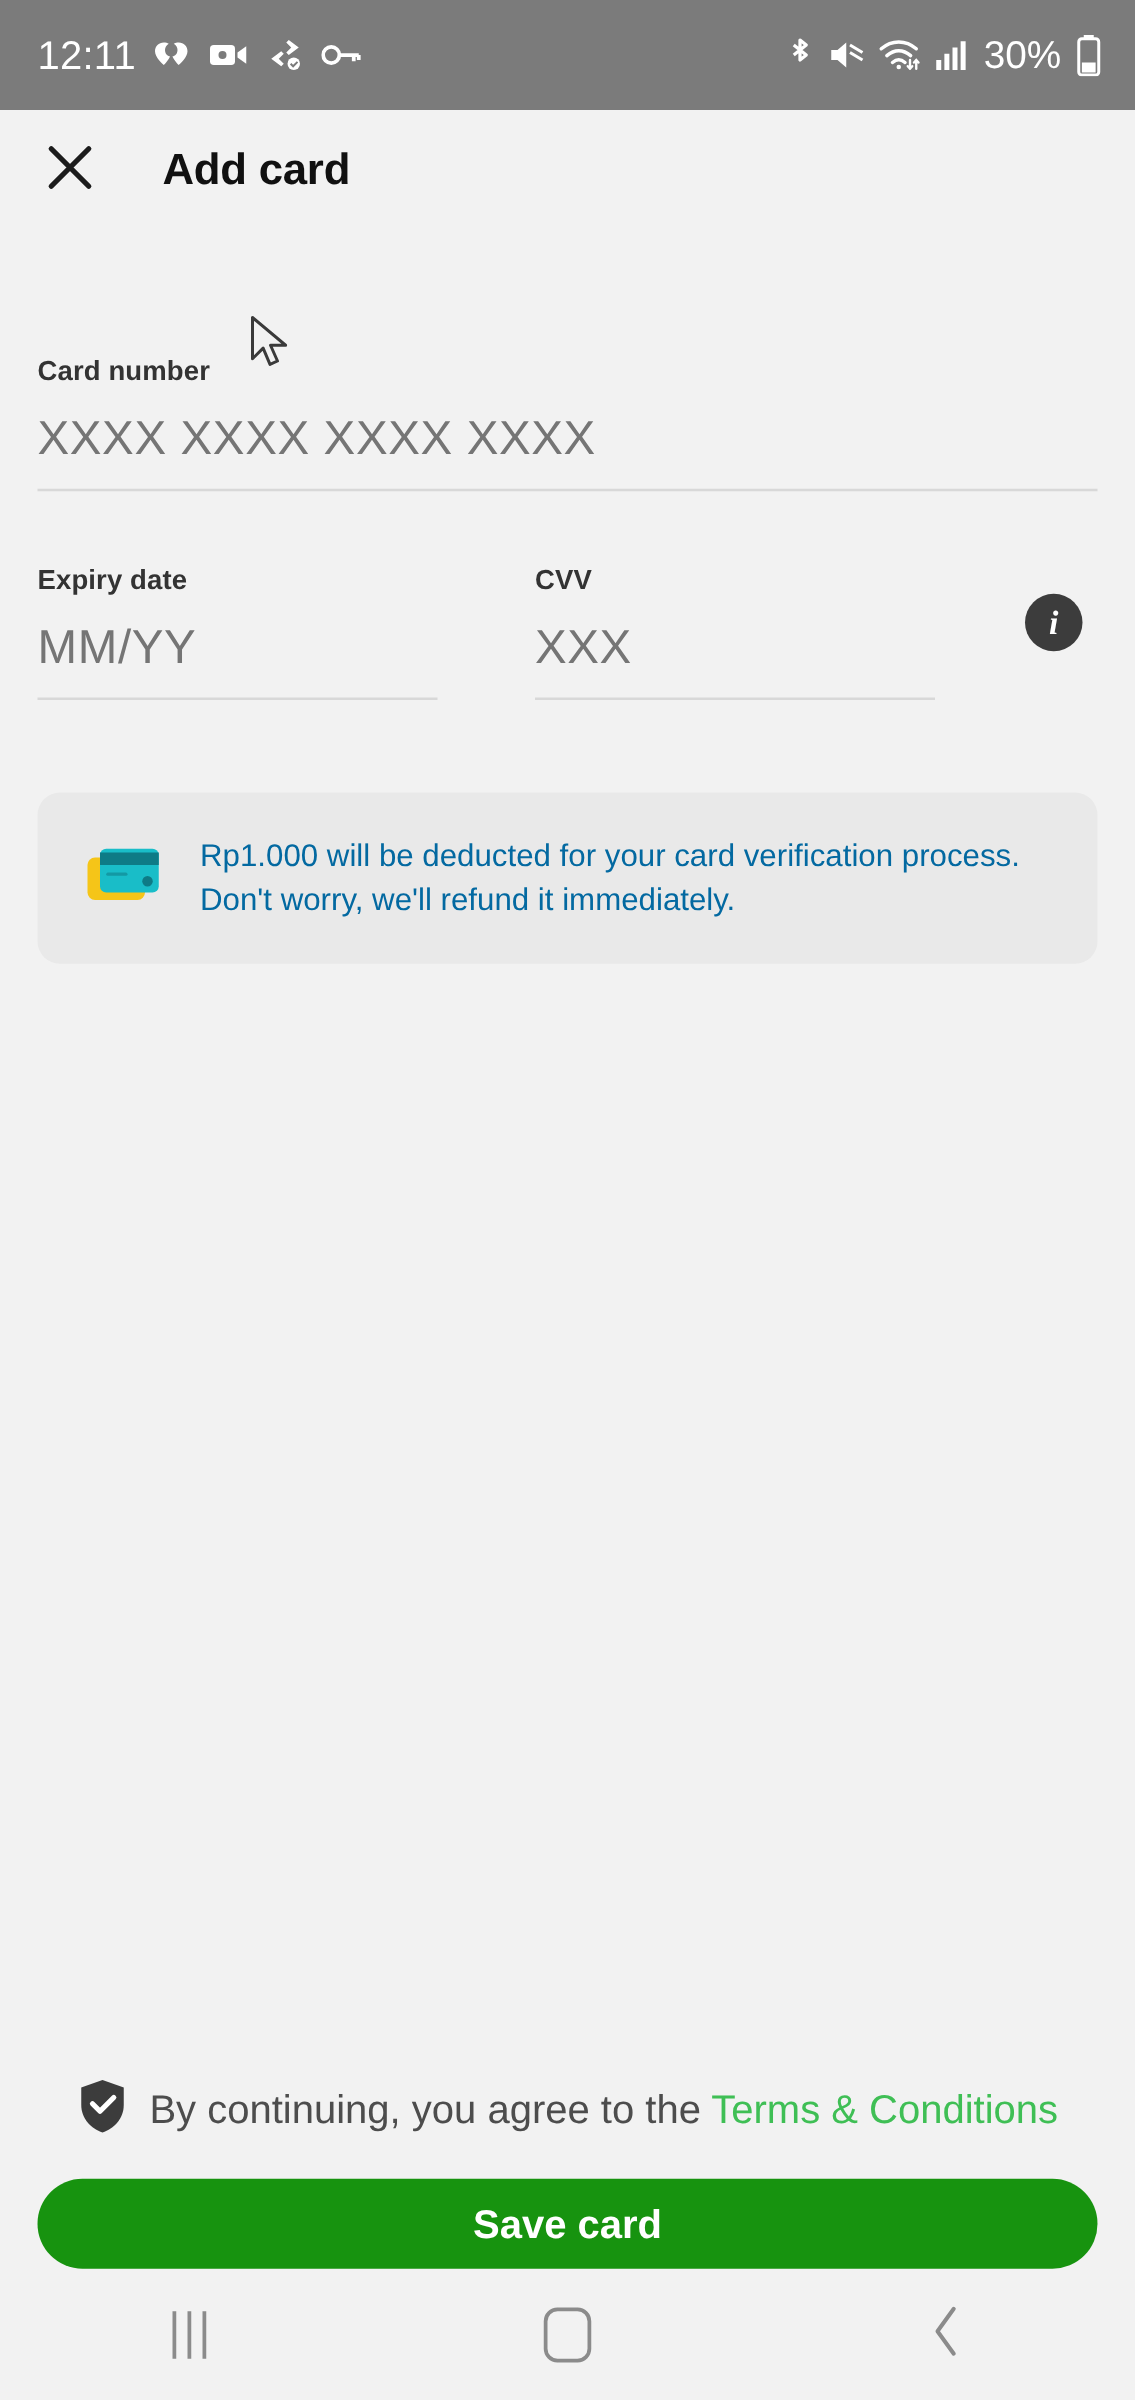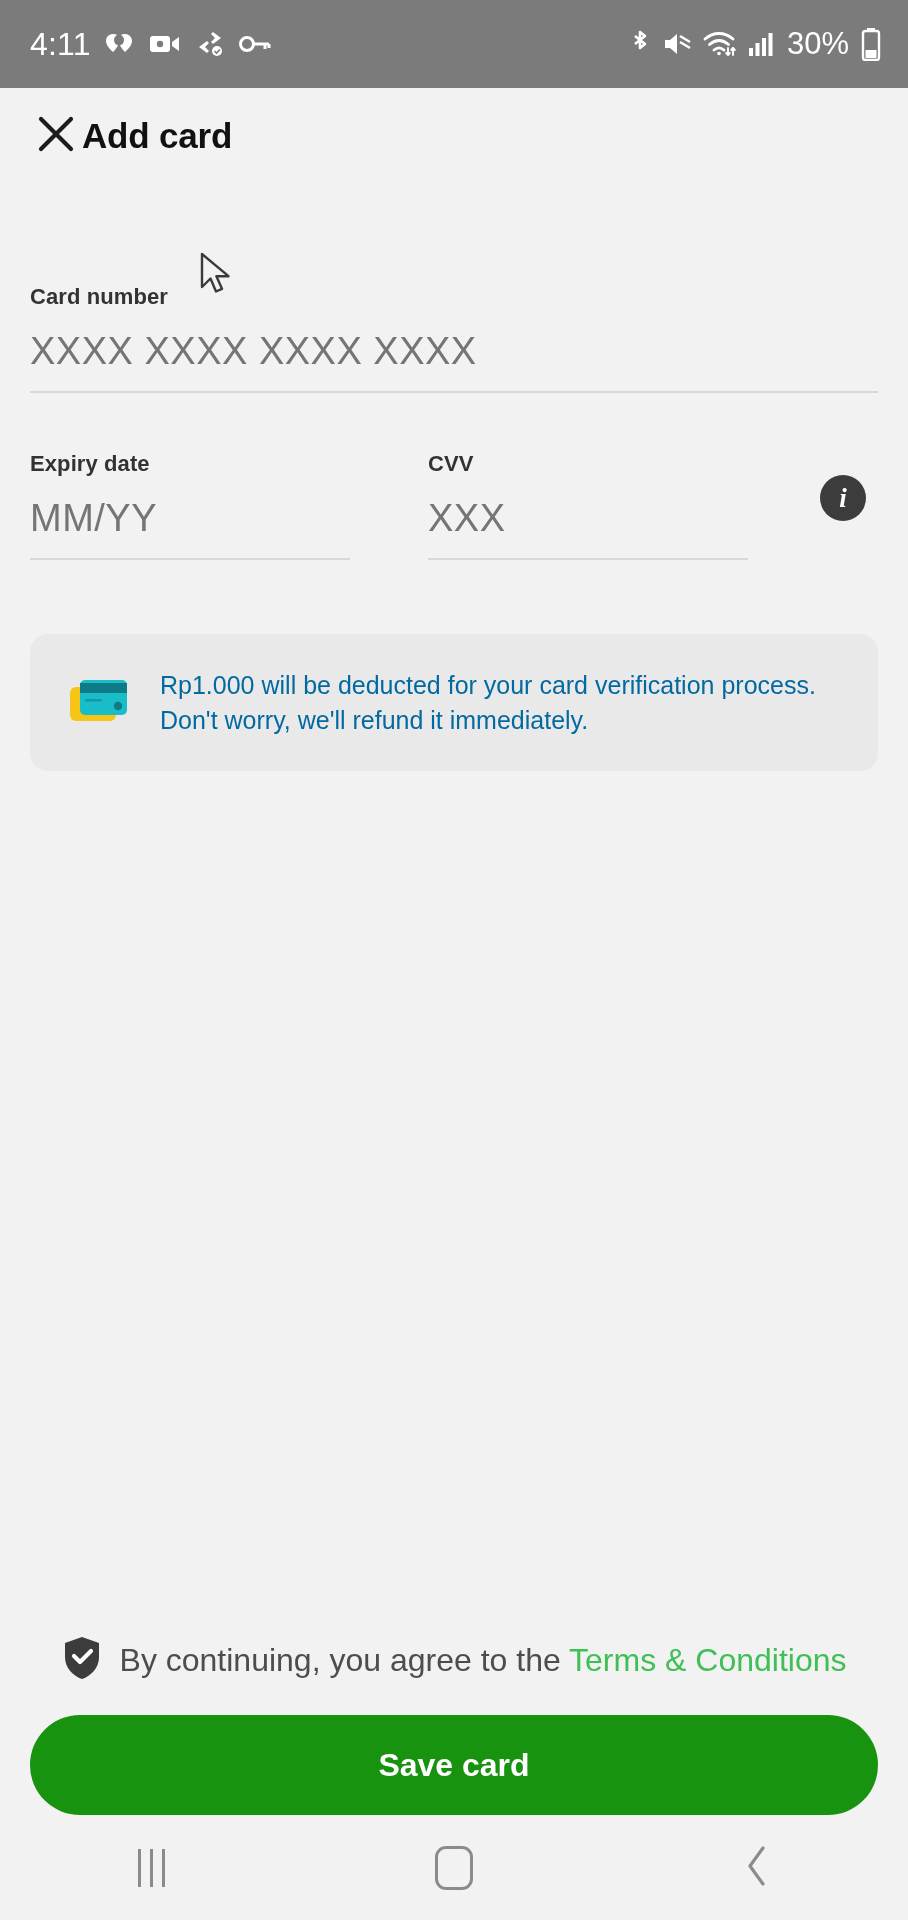--- a/index.html
+++ b/index.html
@@ -17,21 +17,21 @@
     display:flex; align-items:center; justify-content:space-between;
     padding:0 26px 0 30px; flex:0 0 88px;
   }
   .sb-left { display:flex; align-items:center; gap:14px; }
   .sb-right { display:flex; align-items:center; gap:11px; }
   .sb-time { font-size:32px; font-weight:400; letter-spacing:.2px; }
   .sb-ic { display:flex; align-items:center; justify-content:center; }
   .sb-batt { font-size:31px; font-weight:400; margin-left:2px; }
 
   
-  .header { height:96px; display:flex; align-items:center; padding-left:30px; flex:0 0 96px;text-align:center; }
+  .header { height:96px; display:flex; align-items:center; padding-left:30px; gap:48px; flex:0 0 96px;text-align:center; }
   .close-btn { width:52px; height:52px; display:flex; align-items:center; justify-content:center; cursor:pointer; }
   .title { font-size:35px; font-weight:bold; color:#111111; letter-spacing:-.2px; }
 
   
   .form { padding:0 30px; }
   .field-label { font-size:22px; font-weight:bold; color:#333333; letter-spacing:.1px; }
   .field-input {
     font-size:38px; color:#8a8a8a; font-weight:400;
     border:none; outline:none; background:transparent;
     width:100%; padding:0; margin-top:20px;
@@ -62,21 +62,21 @@
   .notice-text { font-size:25px; line-height:1.38; color:#0369a1; }
 
   .spacer { flex:1 1 auto; }
 
   
   .terms { display:flex; align-items:center; justify-content:center; gap:18px; padding:0 30px; }
   .terms-text { font-size:32px; color:#4d4d4d; }
   .terms-link { color:#3fbf55; }
   .save-wrap { padding:30px 30px 0 30px; }
   .save-btn {
-    width:100%; height:100px; border:none; border-radius:52px;
+    width:100%; height:72px; border:none; border-radius:52px;
     background:#17930f; color:#ffffff;
     font-size:32px; font-weight:bold; cursor:pointer;
     font-family:"Liberation Sans", sans-serif;
   }
 
   
   .navbar { height:105px; display:flex; align-items:center; justify-content:space-around; flex:0 0 105px; }
   .nav-btn { width:120px; height:72px; display:flex; align-items:center; justify-content:center; cursor:pointer; }
   .recents { display:flex; gap:9px; }
   .recents span { display:block; width:3px; height:38px; background:#8b8b8b; }
@@ -85,21 +85,21 @@
   
   .cursor { position:absolute; left:200px; top:252px; pointer-events:none; }
 </style>
 </head>
 <body>
 
 <div class="phone">
 
   <div class="statusbar">
     <div class="sb-left">
-      <span class="sb-time">4:11</span>
+      <span class="sb-time">12:11</span>
       <span class="sb-ic">
         <svg width="30" height="24" viewBox="0 0 30 24">
             <path d="M8 2C4 2 1 5 1 9c0 5 6 10 7 11 1-1 4-4 5-7-2 0-4-2-4-5 0-2 1-4 3-5-1-.7-2.5-1-4-1zm12 0c-1.5 0-3 .3-4 1 2 1 3 3 3 5 0 3-2 5-4 5 1 3 4 6 5 7 1-1 7-6 7-11 0-4-3-7-7-7z" fill="#fff"></path>
           </svg>
       </span>
       <span class="sb-ic">
         <svg width="32" height="24" viewBox="0 0 32 24">
             <rect x="1" y="4" width="20" height="16" rx="3" fill="#fff"></rect>
             <path d="M23 10l7-5v14l-7-5z" fill="#fff"></path>
             <circle cx="11" cy="12" r="3.2" fill="#7b7b7b"></circle>

